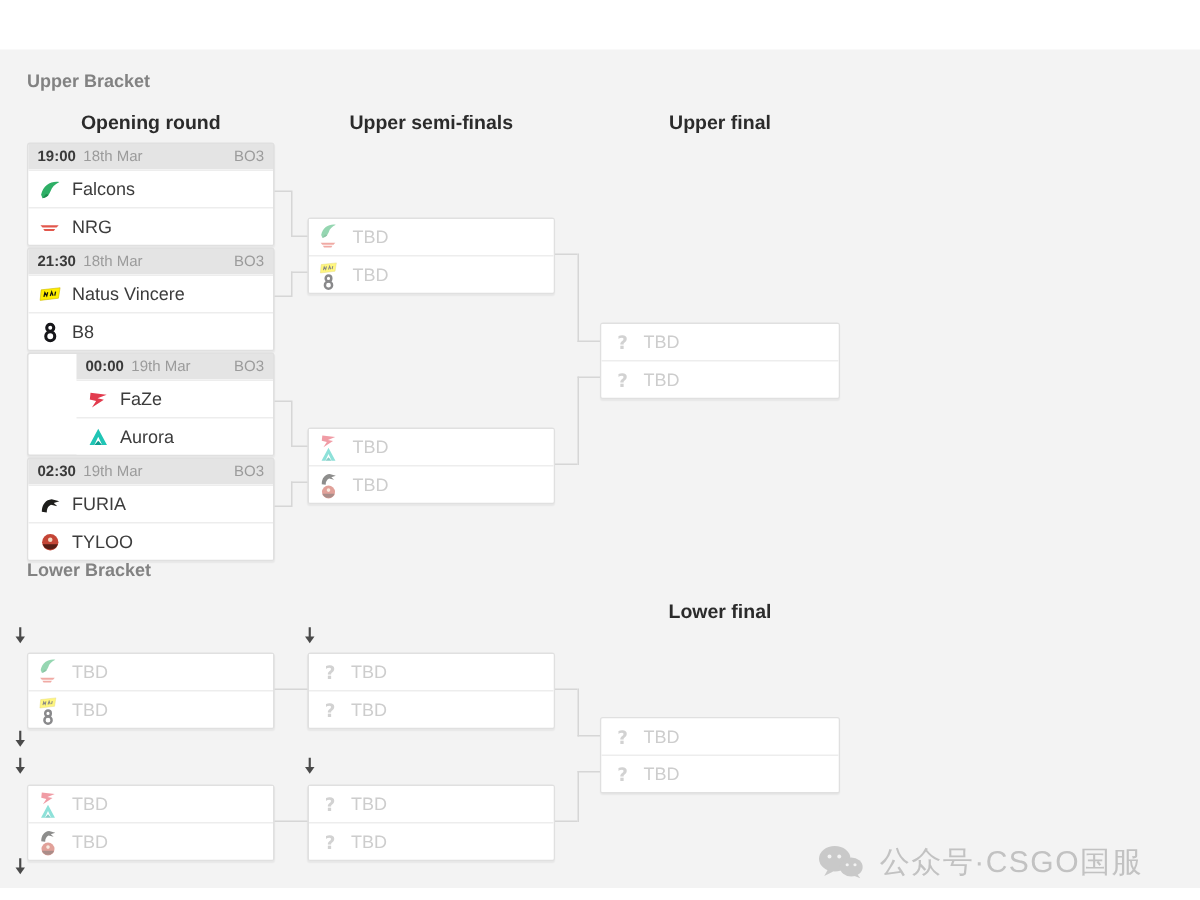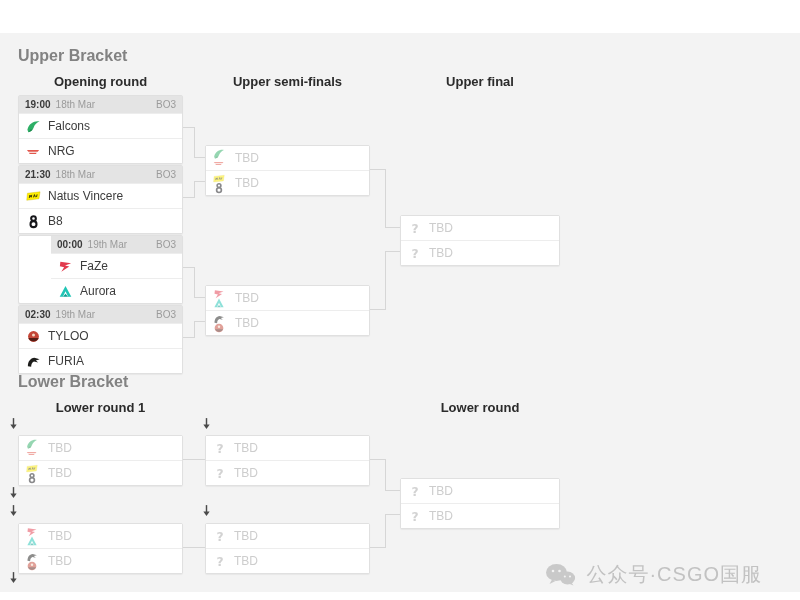--- a/index.html
+++ b/index.html
@@ -9,21 +9,21 @@
     -webkit-font-smoothing:antialiased;
   }
   .stage{position:absolute;inset:0;}
   
   .header{position:absolute;top:0;left:0;width:800px;height:31px;background:#fff;border-bottom:2px solid #e3e3e3;box-sizing:border-box;}
   .page-title{position:absolute;left:28px;top:6px;font-size:16px;font-weight:bold;color:#1f1f1f;letter-spacing:.2px;}
   .collapse-btn{position:absolute;right:22px;top:11px;width:14px;height:10px;cursor:pointer;display:flex;align-items:center;justify-content:center;}
   
   .bracket-bg{position:absolute;top:33px;left:0;width:800px;height:559px;background:#f3f3f3;}
   
-  .section-label{position:absolute;font-size:16px;font-weight:bold;color:#828282;}
+  .section-label{position:absolute;font-size:12px;font-weight:bold;color:#828282;}
   .col-header{position:absolute;font-size:13px;font-weight:bold;color:#2b2b2b;text-align:center;}
   
   .match{position:absolute;width:165px;background:#fff;border:1px solid #e0e0e0;border-radius:2px;box-sizing:border-box;box-shadow:0 1px 1px rgba(0,0,0,.05);}
   .match-header{height:17px;background:#e4e4e4;display:flex;align-items:center;gap:5px;padding:0 6px;font-size:10px;line-height:17px;}
   .mh-time{font-weight:bold;color:#3a3a3a;}
   .mh-date{color:#9b9b9b;}
   .mh-format{margin-left:auto;color:#9b9b9b;}
   .team-row{height:24px;display:flex;align-items:center;gap:7px;padding:0 7px;font-size:12px;color:#3c3c3c;background:#fff;border-top:1px solid #ededed;}
   .match .team-row:first-child{border-top:none;}
   .team-name{white-space:nowrap;}
@@ -47,22 +47,21 @@
 <div class="stage">
   <div class="bracket-bg"></div>
 
 
   <span class="section-label" style="left:18px;top:47px;">Upper Bracket</span>
   <span class="col-header" style="left:18px;top:74px;width:165px;">Opening round</span>
   <span class="col-header" style="left:205px;top:74px;width:165px;">Upper semi-finals</span>
   <span class="col-header" style="left:400px;top:74px;width:160px;">Upper final</span>
 
   <span class="section-label" style="left:18px;top:373px;">Lower Bracket</span>
-  <span class="col-header" style="left:18px;top:400px;width:165px;">Lower round 1</span>
-  <span class="col-header" style="left:400px;top:400px;width:160px;">Lower round</span>
+  <span class="col-header" style="left:400px;top:400px;width:160px;">Lower final</span>
 
   <div id="matches">
       <div class="match" style="left: 18px; top: 95px; width: 165px;">
         <div class="match-header">
           <span class="mh-time">19:00</span>
           <span class="mh-date">18th Mar</span>
           <span class="mh-format">BO3</span>
         </div>
         <div class="team-row">
           <span class="logo">
@@ -136,34 +135,34 @@
       </div>
       <div class="match" style="left: 18px; top: 305px; width: 165px;">
         <div class="match-header">
           <span class="mh-time">02:30</span>
           <span class="mh-date">19th Mar</span>
           <span class="mh-format">BO3</span>
         </div>
         <div class="team-row">
           <span class="logo">
             <svg viewBox="0 0 16 16">
+              <path d="M2 13 C2 8 4.5 4.5 9 4 L14.5 5.5 L10.5 6.8 L13 9 L8.5 8 C6.5 9 5.5 10.8 5.5 13.5 Z" fill="#1d1d1b"></path>
+            </svg>
+          </span>
+          <span class="team-name">FURIA</span>
+        </div>
+        <div class="team-row">
+          <span class="logo">
+            <svg viewBox="0 0 16 16">
               <circle cx="8" cy="8" r="5.8" fill="#c44536"></circle>
               <path d="M2.6 9.5 a5.8 5.8 0 0 0 10.8 0 Z" fill="#571e16"></path>
               <circle cx="8" cy="6.3" r="1.6" fill="#f3d9c4"></circle>
             </svg>
           </span>
           <span class="team-name">TYLOO</span>
-        </div>
-        <div class="team-row">
-          <span class="logo">
-            <svg viewBox="0 0 16 16">
-              <path d="M2 13 C2 8 4.5 4.5 9 4 L14.5 5.5 L10.5 6.8 L13 9 L8.5 8 C6.5 9 5.5 10.8 5.5 13.5 Z" fill="#1d1d1b"></path>
-            </svg>
-          </span>
-          <span class="team-name">FURIA</span>
         </div>
       </div>
       <div class="match" style="left: 205px; top: 145px; width: 165px;">
         <div class="team-row tbd">
           <span class="logo-stack">
             <span class="logo">
               <svg viewBox="0 0 16 16">
                 <path d="M1.5 11.5 C3 4.5 9 1.5 14.5 2.5 C11 4.2 9.2 6.2 8.2 9 C7.2 11.8 5.5 13.2 2.5 14 Z" fill="#2eaf66"></path>
                 <path d="M2.5 14 C4.5 13.6 6 12.8 7 11.5 L5 11 Z" fill="#1d8b4e"></path>
               </svg>

